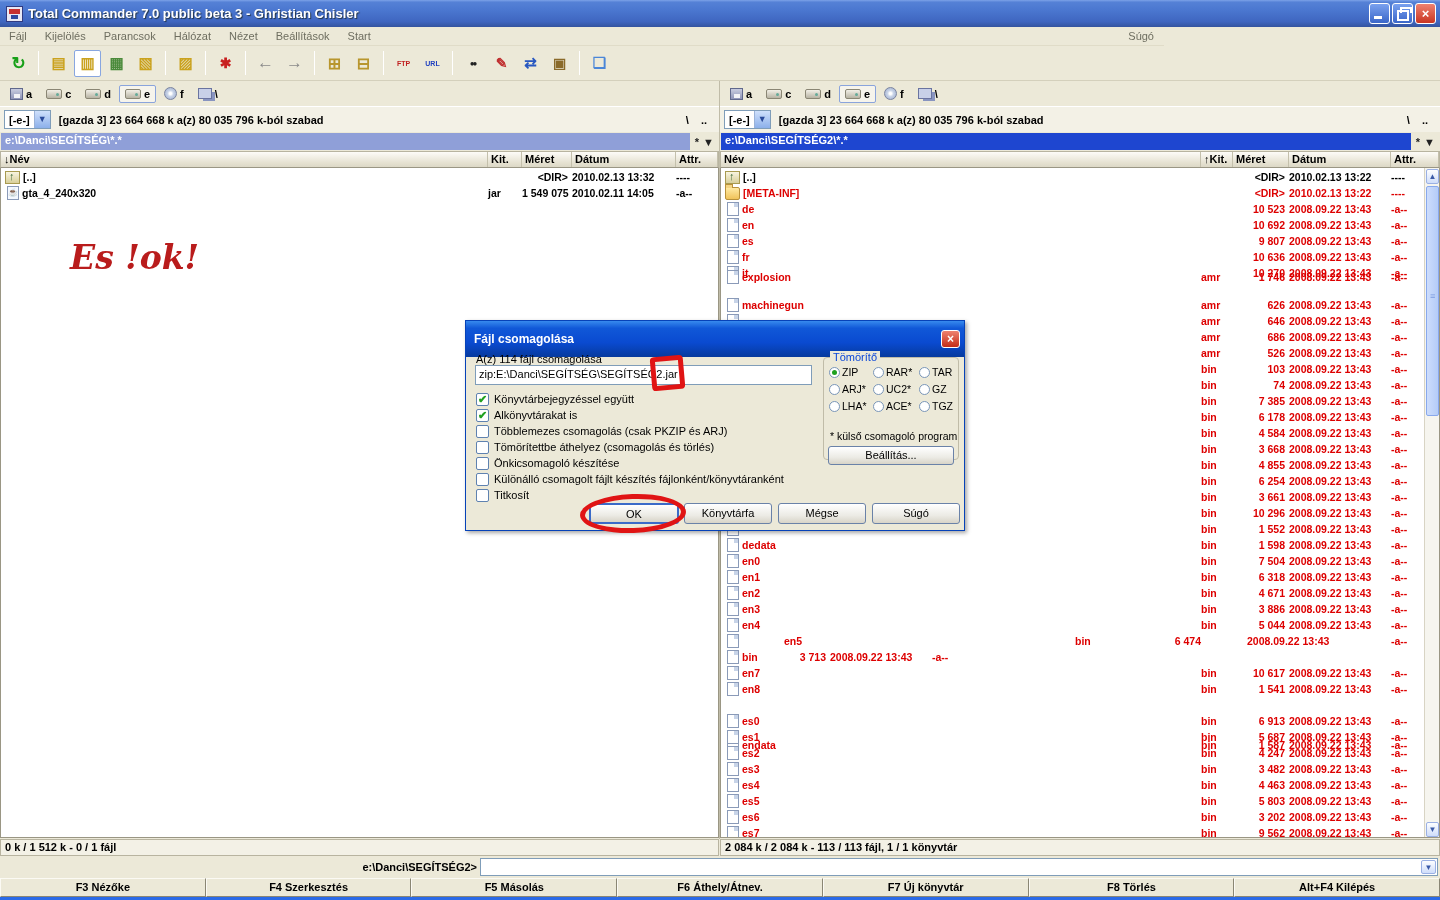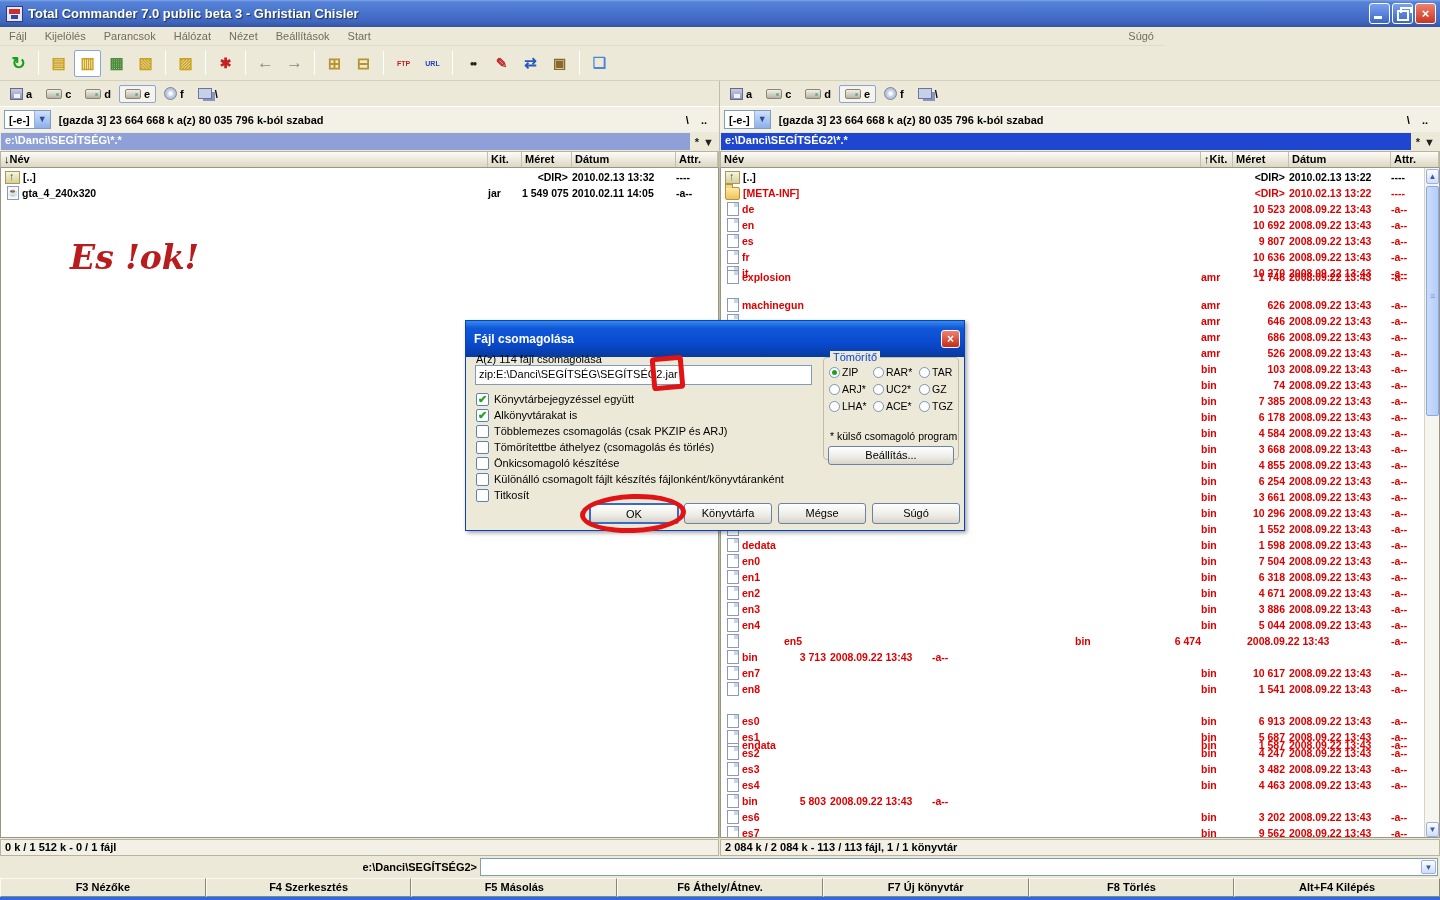--- a/index.html
+++ b/index.html
@@ -639,20 +639,21 @@
       <div class="frow sel" style="top: 609px;">
         <span class="fico file"></span>
         <span class="fname">es4</span>
         <span class="fext">bin</span>
         <span class="fsize">4 463</span>
         <span class="fdate">2008.09.22 13:43</span>
         <span class="fattr">-a--</span>
       </div>
       <div class="frow sel" style="top: 625px;">
         <span class="fico file"></span>
+        <span class="fname">es5</span>
         <span class="fext">bin</span>
         <span class="fsize">5 803</span>
         <span class="fdate">2008.09.22 13:43</span>
         <span class="fattr">-a--</span>
       </div>
       <div class="frow sel" style="top: 641px;">
         <span class="fico file"></span>
         <span class="fname">es6</span>
         <span class="fext">bin</span>
         <span class="fsize">3 202</span>

